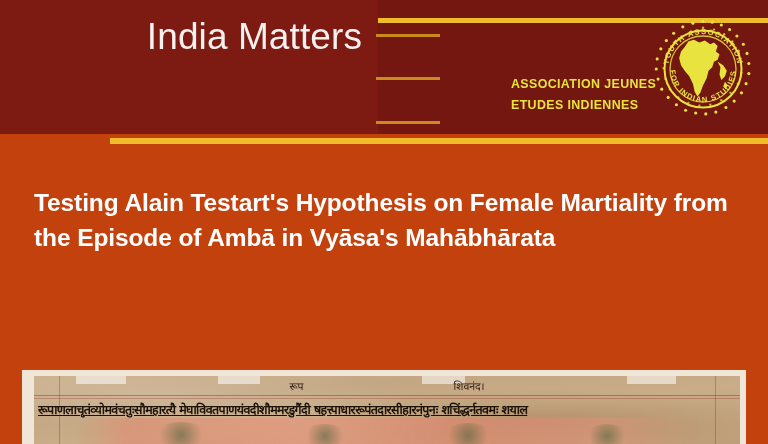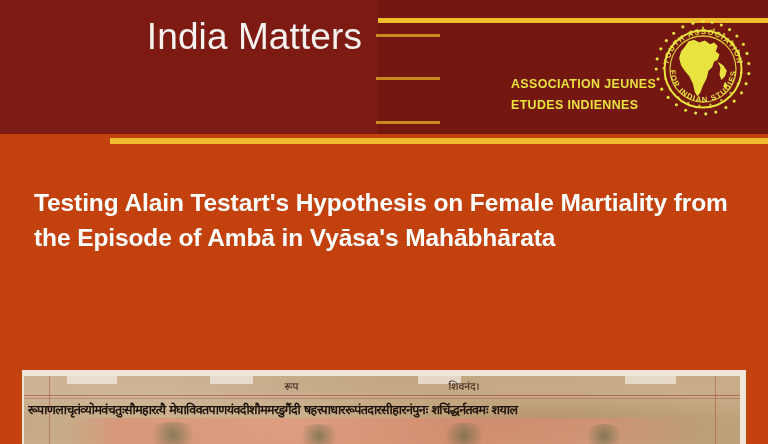--- a/index.html
+++ b/index.html
@@ -83,21 +83,21 @@
     color:#ffffff;
     font-size:24.5px; font-weight:700; line-height:1.42;
     letter-spacing:-0.1px;
   }
 
   
   .ms-frame {
     position:absolute; left:22px; top:370px;
     width:724px; height:74px;
     background:#efe6d8;
-    padding:6px 6px 0 2px;
+    padding:6px 6px 0 12px;
     overflow:hidden;
   }
   .ms-paper {
     position:relative; width:100%; height:100%;
     background:
       radial-gradient(ellipse 60% 80% at 18% 30%, rgba(255,255,255,0.18), rgba(0,0,0,0) 60%),
       radial-gradient(ellipse 50% 70% at 72% 65%, rgba(120,70,30,0.22), rgba(0,0,0,0) 65%),
       linear-gradient(175deg, #cbb08c 0%, #c3a682 28%, #c9ad88 55%, #bd9e78 100%);
     overflow:hidden;
   }
@@ -128,20 +128,21 @@
     position:absolute; top:3px; left:0; width:100%;
     display:flex; justify-content:center; gap:150px;
     font-size:10.5px; color:#2a1a10;
     font-family:"DejaVu Sans", sans-serif;
   }
   .ms-text-line {
     position:absolute; left:4px; width:calc(100% - 8px);
     color:#1c1208; white-space:nowrap; overflow:hidden;
     font-family:"DejaVu Sans", sans-serif;
     font-weight:700;
+    text-decoration:underline;
   }
   .ms-line-1 { top:25px; font-size:12.5px; letter-spacing:-0.6px; }
   .ms-line-2 { top:45px; font-size:12.5px; letter-spacing:-0.6px; }
   
   .ms-blob {
     position:absolute; border-radius:50%;
     background:radial-gradient(circle, rgba(70,95,55,0.55), rgba(70,95,55,0) 70%);
   }
   
   .ms-tape {

